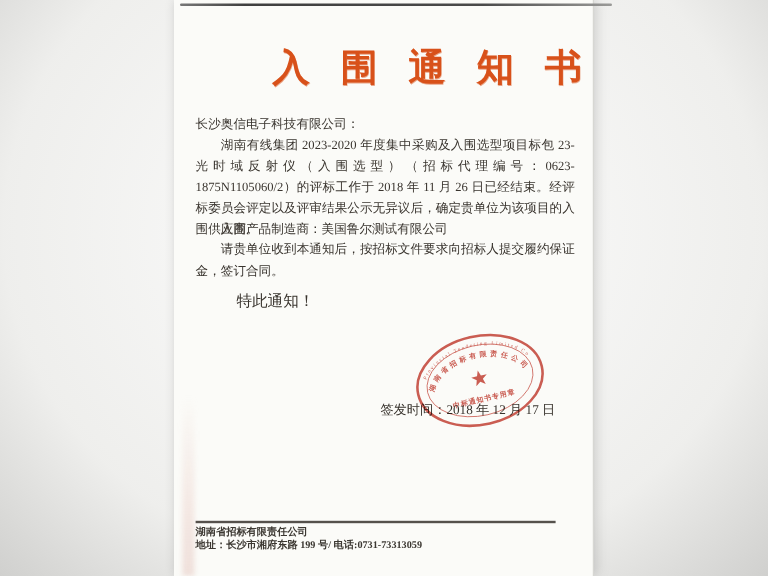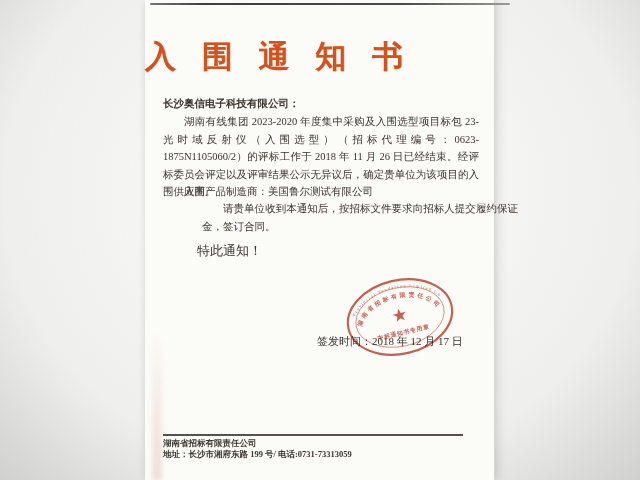--- a/index.html
+++ b/index.html
@@ -24,29 +24,29 @@
     background:linear-gradient(to right,#777 0%,#3f3f3f 15%,#4a4a4a 70%,#9a9a98 100%);
     border-radius:1px;
   }
   .crease{
     position:absolute;left:152px;top:330px;width:10px;height:150px;
     background:linear-gradient(to bottom,rgba(235,195,185,0) 0%,rgba(233,200,192,0.35) 60%,rgba(225,190,182,0.45) 100%);
     filter:blur(2px);
   }
   .title{
     position:absolute;left:0;top:36px;width:100%;
-    text-align:left;
+    text-align:right;
     font-size:31px;font-weight:bold;
     letter-spacing:9px;
     color:#d8511a;
     text-shadow:0.4px 0.4px 0 rgba(216,81,26,0.5);
   }
   .addressee{
     position:absolute;left:18px;top:97px;
-    font-size:10.5px;font-weight:bold;color:#39342e;
+    font-size:10.5px;font-weight:normal;color:#39342e;
   }
   .para{
     position:absolute;left:18px;width:316px;
     font-size:10.5px;line-height:17.6px;color:#39342e;
     text-align:justify;text-indent:2em;
   }
   .para-main{top:113px;}
   .para-manufacturer{top:183px;text-align:left;}
   .para-instruction{top:200px;}
   .closing{
@@ -89,21 +89,21 @@
   <div class="crease"></div>
 
   <div class="title" style="left:145px;width:349px;">入 围 通 知 书</div>
 
   <div class="addressee" style="left:163px;">长沙奥信电子科技有限公司：</div>
 
   <div class="para para-main" style="left:163px;">湖南有线集团 2023-2020 年度集中采购及入围选型项目标包 23-光时域反射仪（入围选型）（招标代理编号：0623-1875N1105060/2）的评标工作于 2018 年 11 月 26 日已经结束。经评标委员会评定以及评审结果公示无异议后，确定贵单位为该项目的入围供应商。</div>
 
   <div class="para para-manufacturer" style="left:163px;">入围产品制造商：美国鲁尔测试有限公司</div>
 
-  <div class="para para-instruction" style="left:163px;margin-left:39px;">请贵单位收到本通知后，按招标文件要求向招标人提交履约保证金，签订合同。</div>
+  <div class="para para-instruction" style="left:163px;">请贵单位收到本通知后，按招标文件要求向招标人提交履约保证金，签订合同。</div>
 
   <div class="closing" style="left:197px;">特此通知！</div>
 
 
   <div class="issue-date" style="left:317px;">签发时间：2018 年 12 月 17 日</div>
 
   <div class="seal" style="left:343px;">
     <svg width="114" height="80" viewBox="0 0 210 150">
       <g stroke="#c7473c" fill="none">
         <ellipse cx="105" cy="75" rx="99" ry="69" stroke-width="4"></ellipse>

